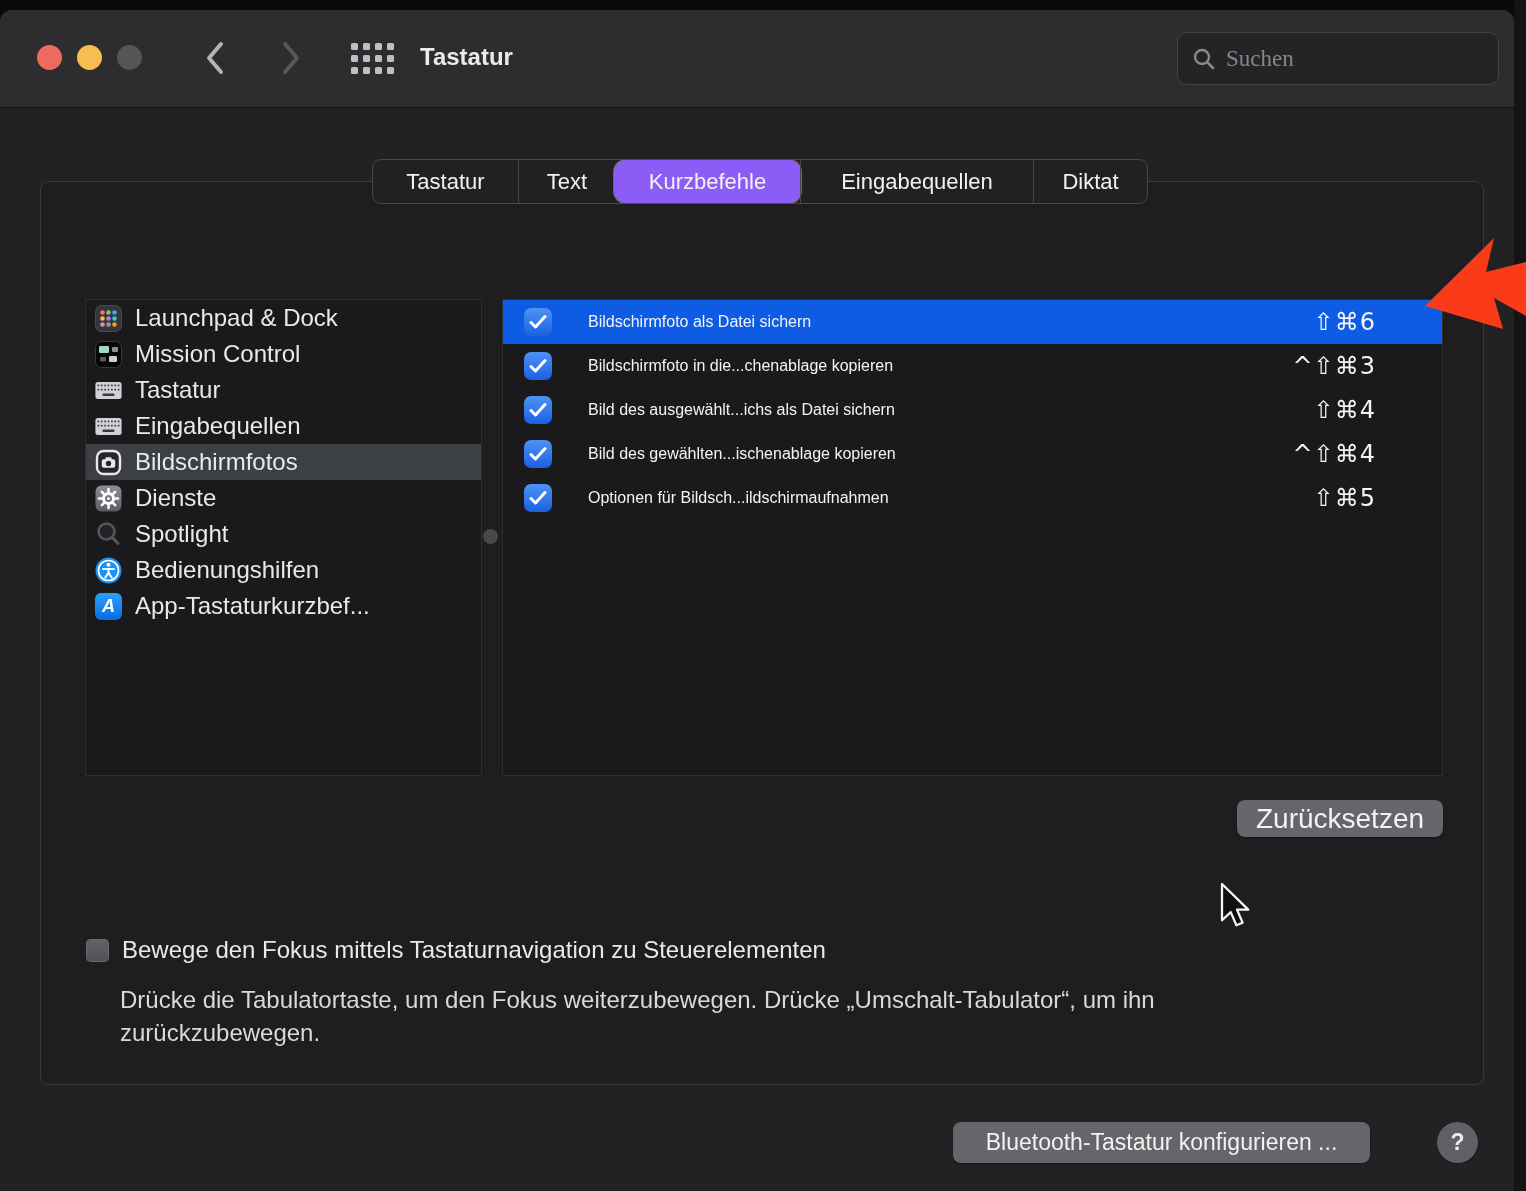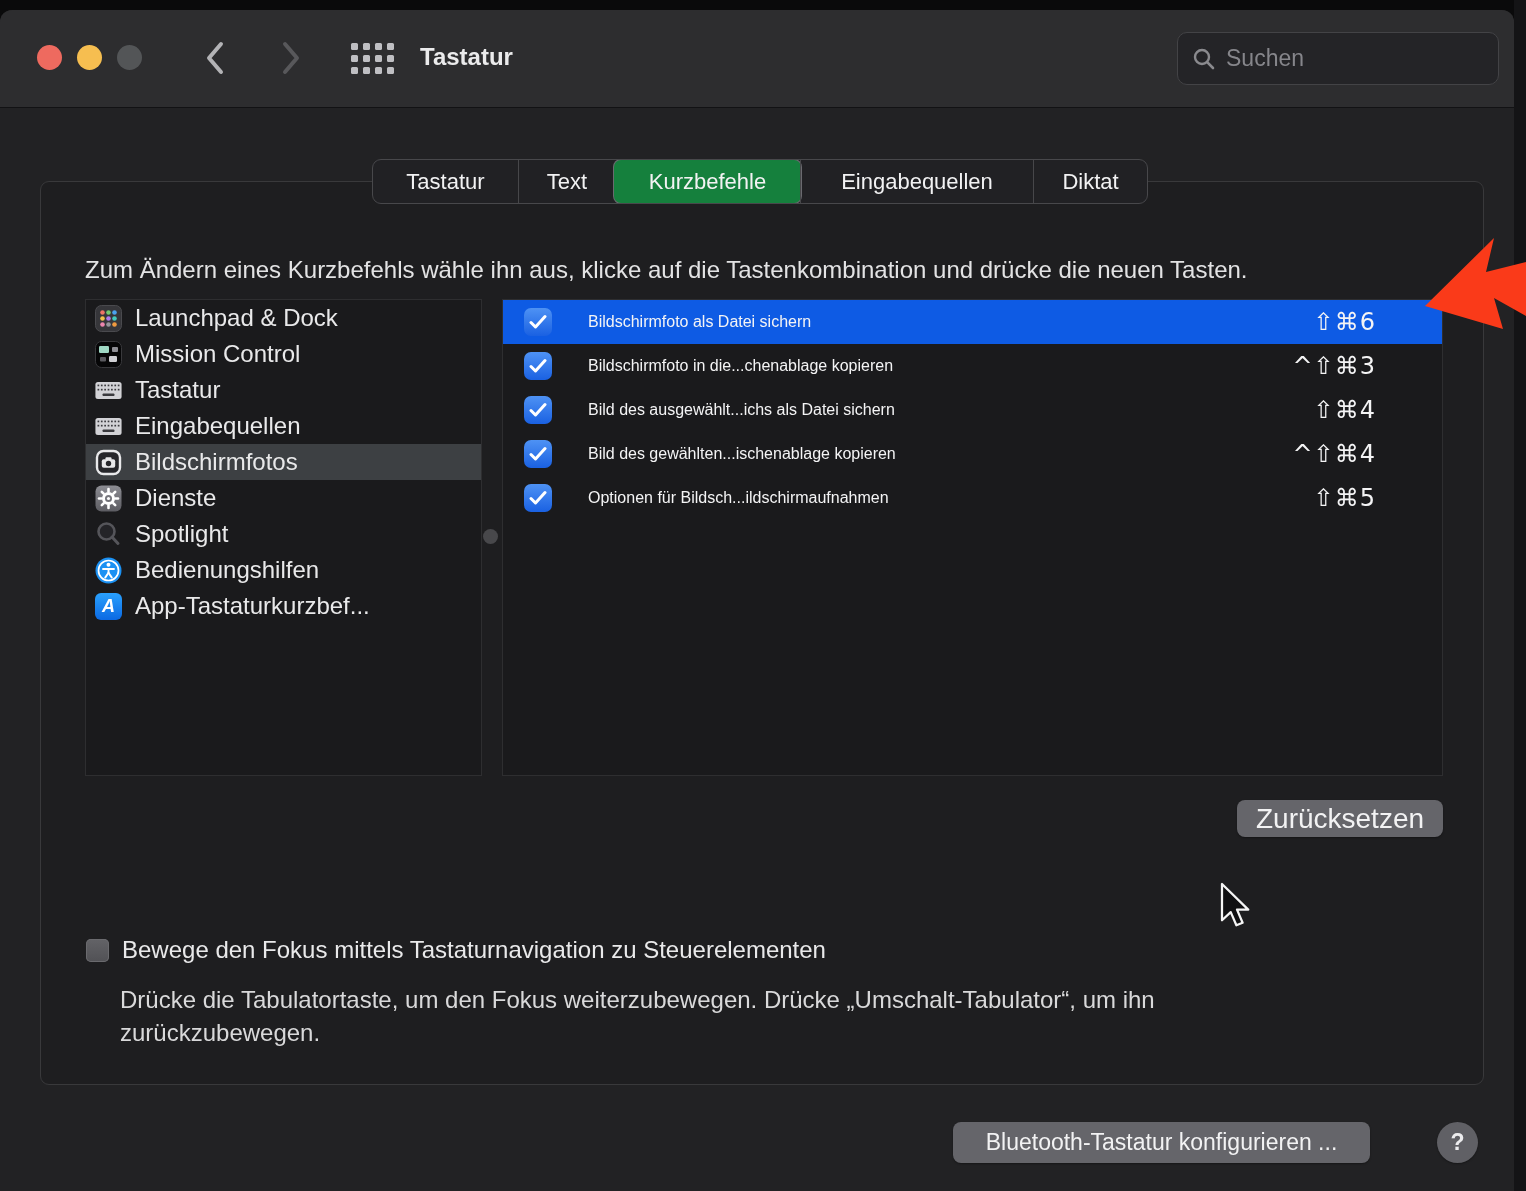--- a/index.html
+++ b/index.html
@@ -42,42 +42,42 @@
   .win-title { left:420px; top:33px; font-size:24px; font-weight:700; color:#ebebec; }
 
   .search-field {
     left:1177px; top:22px; width:322px; height:53px;
     background:#242427; border:1px solid #434346; border-radius:10px;
     display:flex; align-items:center; padding:0 14px; gap:10px;
   }
   .search-field input {
     background:transparent; border:none; outline:none;
     color:#fef9c3; font-size:23px; width:240px;
-    font-family:Liberation Sans, sans-serif;
+    font-family:Liberation Serif, serif;
   }
   .search-field input::placeholder { color:#86868b; }
 
   
   .panel {
     left:40px; top:171px; width:1444px; height:904px;
     background:#1e1e20; border:1px solid #39393b; border-radius:9px;
   }
   .tabbar {
     left:372px; top:149px; height:45px;
     display:flex; background:#212124;
     border:1px solid #48484b; border-radius:9px;
     overflow:hidden; z-index:3;
   }
   .tab {
     display:flex; align-items:center; justify-content:center;
     font-size:22px; color:#f2f2f3; height:100%;
   }
   .tab + .tab { border-left:1px solid #47474a; }
   .tab.selected {
-    background:#15803d; border-radius:7px;
+    background:#8b5cf6; border-radius:12px;
     border-left:none; margin:0 -1px;
     box-shadow:0 0 0 1px #6a6a6f;
   }
 
   .instruction { left:85px; top:246px; font-size:24px; color:#e3e3e4; }
 
   
   .cat-list {
     left:85px; top:289px; width:397px; height:477px;
     background:#1a1a1c; border:1px solid #2e2e30;
@@ -211,21 +211,20 @@
   <div class="abs panel"></div>
 
   <div class="abs tabbar">
     <div class="tab" style="width:145px;">Tastatur</div>
     <div class="tab" style="width:97px;">Text</div>
     <div class="tab selected" style="width:187px;">Kurzbefehle</div>
     <div class="tab" style="width:233px;">Eingabequellen</div>
     <div class="tab" style="width:114px;">Diktat</div>
   </div>
 
-  <div class="abs instruction">Zum Ändern eines Kurzbefehls wähle ihn aus, klicke auf die Tastenkombination und drücke die neuen Tasten.</div>
 
   <div class="abs cat-list">
 
     <div class="cat-row">
       <span class="cat-icon">
         <svg width="27" height="27" viewBox="0 0 27 27">
           <rect x="0.5" y="0.5" width="26" height="26" rx="6" fill="#36363a" stroke="#4a4a4e"></rect>
           <circle cx="7.5" cy="7.5" r="2.3" fill="#ef7466"></circle>
             <circle cx="13.5" cy="7.5" r="2.3" fill="#74c96e"></circle>
             <circle cx="19.5" cy="7.5" r="2.3" fill="#4aa3f0"></circle>

